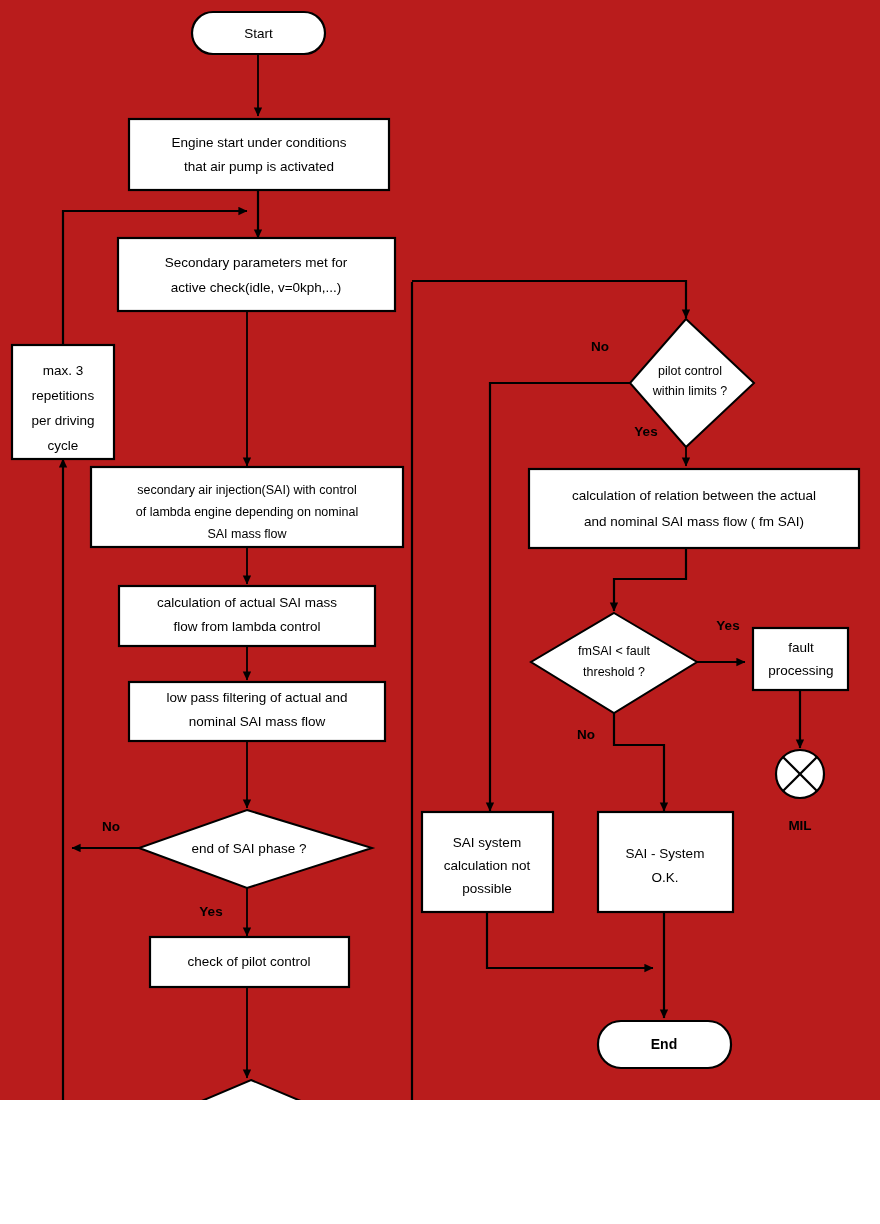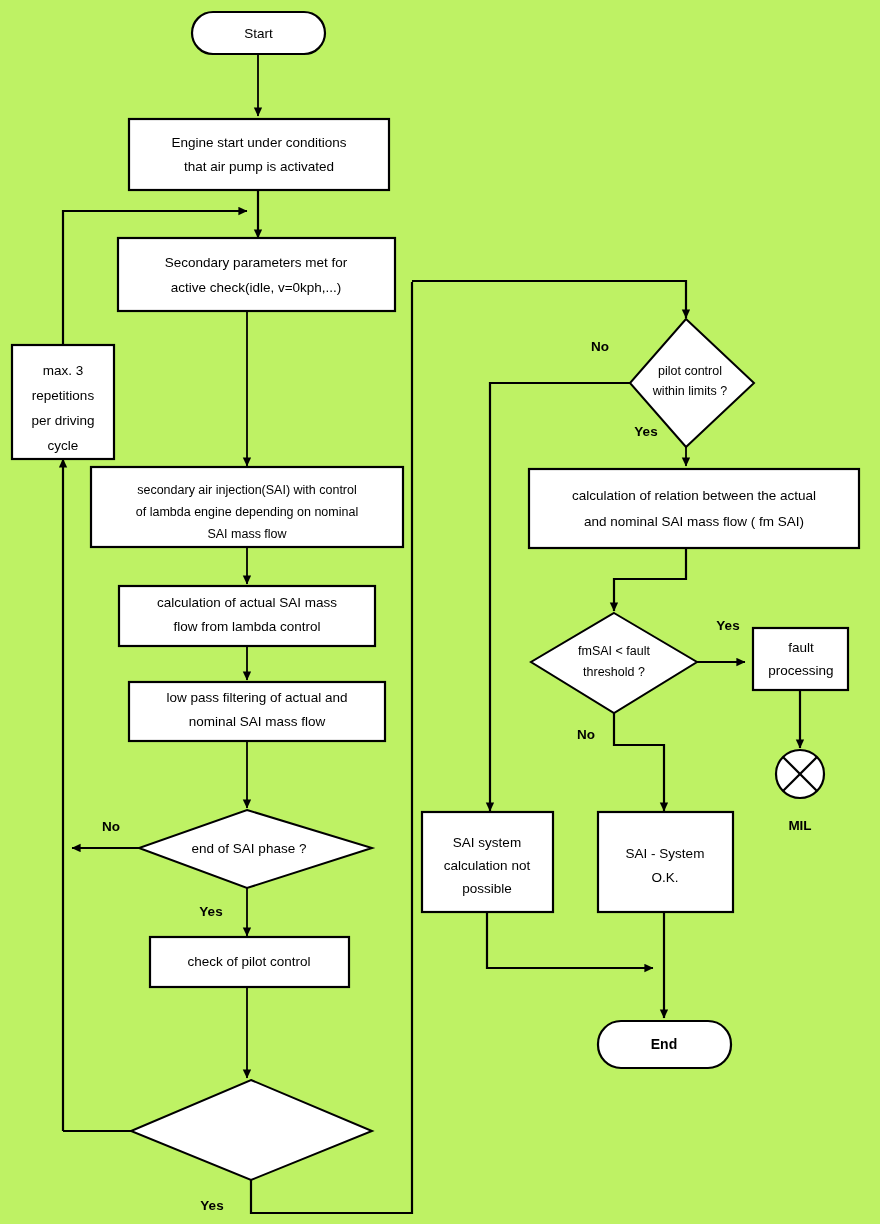--- a/index.html
+++ b/index.html
@@ -3,22 +3,22 @@
 <meta charset="utf-8">
 <style>
   html, body {
     margin: 0;
     padding: 0;
     background: #ffffff;
   }
   #canvas-wrap {
     position: relative;
     width: 880px;
-    height: 1224px;
-    background: #bef264;
+    height: 1100px;
+    background: #b91c1c;
     overflow: hidden;
   }
   svg#flow {
     display: block;
     width: 880px;
     height: 1224px;
     font-family: "Liberation Sans", sans-serif;
   }
   .shape {
     fill: #ffffff;

